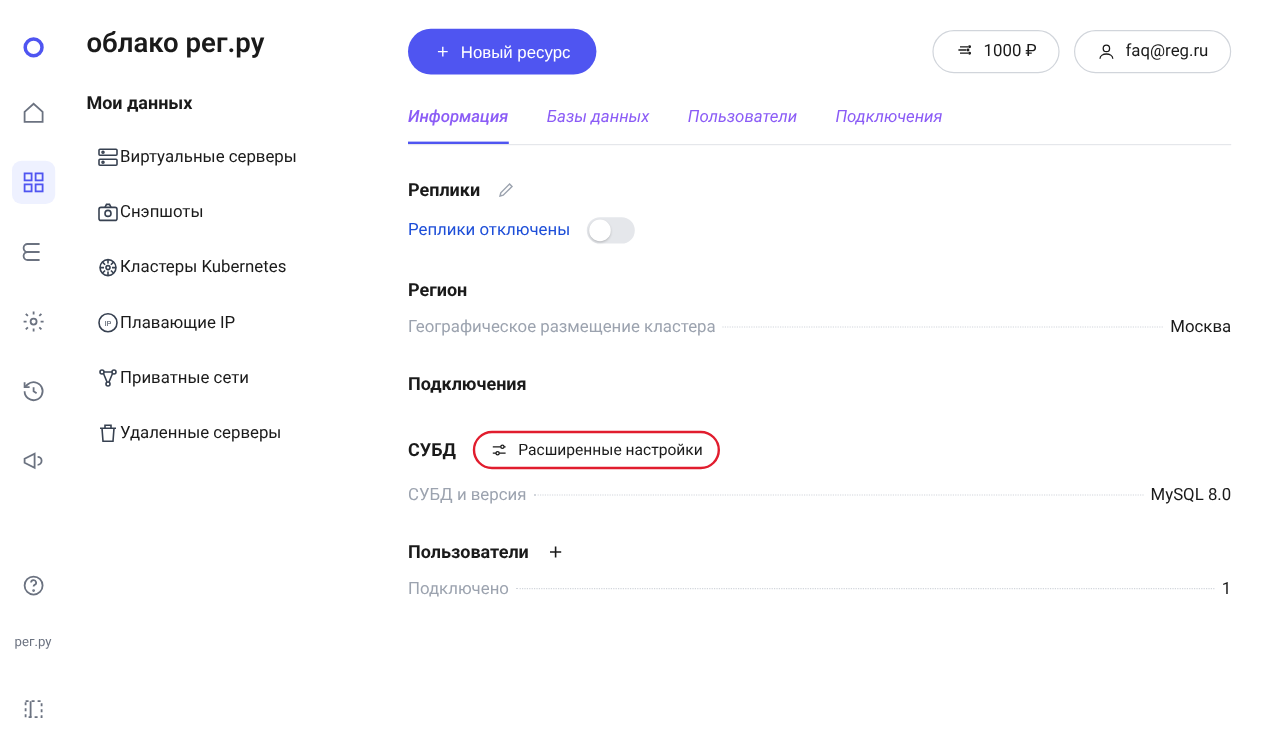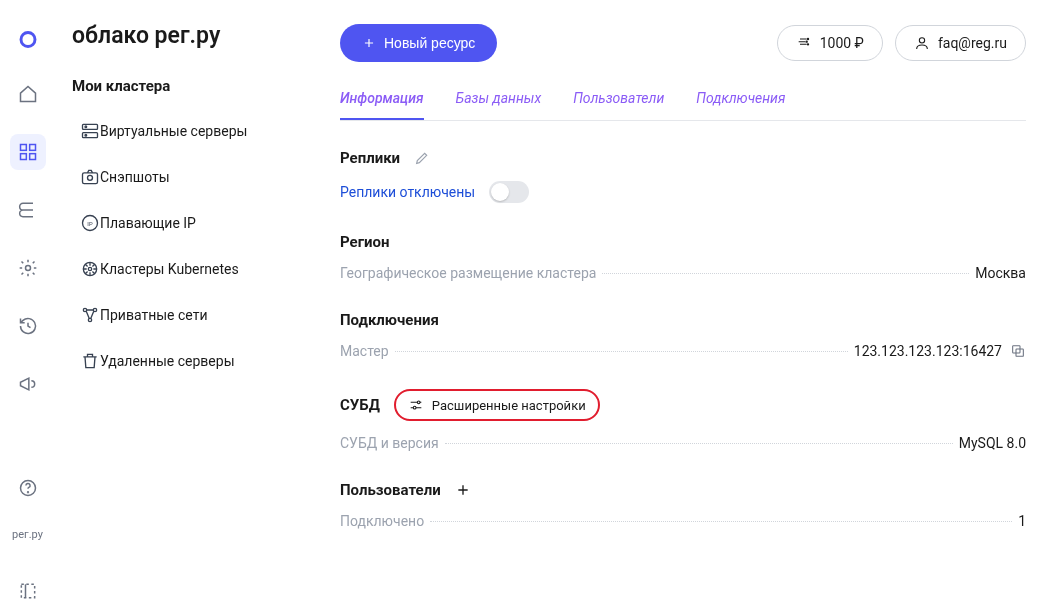--- a/index.html
+++ b/index.html
@@ -106,53 +106,53 @@
     <div class="rail-icon">
       <svg viewBox="0 0 24 24" fill="none" stroke="currentColor" stroke-width="1.8">
           <rect x="4" y="4" width="16" height="16" stroke-dasharray="3 3"></rect>
           <path d="M9 4v16"></path>
         </svg>
     </div>
   </div>
 
   <div class="sidebar">
     <div class="brand">облако рег.ру</div>
-    <div class="section-title">Мои кластера</div>
+    <div class="section-title">Мои данных</div>
     <div class="nav-list">
       <div class="nav-item">
         <svg viewBox="0 0 24 24" fill="none" stroke="currentColor" stroke-width="1.6">
             <rect x="3" y="4" width="18" height="6" rx="1"></rect>
             <rect x="3" y="14" width="18" height="6" rx="1"></rect>
             <circle cx="7" cy="7" r="1"></circle>
             <circle cx="7" cy="17" r="1"></circle>
           </svg>
         <span>Виртуальные серверы</span>
       </div>
       <div class="nav-item">
         <svg viewBox="0 0 24 24" fill="none" stroke="currentColor" stroke-width="1.6">
             <rect x="3" y="7" width="18" height="13" rx="2"></rect>
             <path d="M9 7l1.5-3h3L15 7"></path>
             <circle cx="12" cy="13" r="3"></circle>
           </svg>
         <span>Снэпшоты</span>
       </div>
       <div class="nav-item">
         <svg viewBox="0 0 24 24" fill="none" stroke="currentColor" stroke-width="1.6">
-            <circle cx="12" cy="12" r="9"></circle>
-            <text x="12" y="15" text-anchor="middle" font-size="7" fill="currentColor" stroke="none">IP</text>
-          </svg>
-        <span>Плавающие IP</span>
-      </div>
-      <div class="nav-item">
-        <svg viewBox="0 0 24 24" fill="none" stroke="currentColor" stroke-width="1.6">
             <circle cx="12" cy="12" r="8"></circle>
             <circle cx="12" cy="12" r="2"></circle>
             <path d="M12 4v4M12 16v4M4 12h4M16 12h4M6.3 6.3l2.8 2.8M14.9 14.9l2.8 2.8M6.3 17.7l2.8-2.8M14.9 9.1l2.8-2.8"></path>
           </svg>
         <span>Кластеры Kubernetes</span>
+      </div>
+      <div class="nav-item">
+        <svg viewBox="0 0 24 24" fill="none" stroke="currentColor" stroke-width="1.6">
+            <circle cx="12" cy="12" r="9"></circle>
+            <text x="12" y="15" text-anchor="middle" font-size="7" fill="currentColor" stroke="none">IP</text>
+          </svg>
+        <span>Плавающие IP</span>
       </div>
       <div class="nav-item">
         <svg viewBox="0 0 24 24" fill="none" stroke="currentColor" stroke-width="1.6">
             <circle cx="6" cy="6" r="2"></circle>
             <circle cx="18" cy="6" r="2"></circle>
             <circle cx="12" cy="18" r="2"></circle>
             <path d="M7.5 7.5L11 16M16.5 7.5L13 16M8 6h8"></path>
           </svg>
         <span>Приватные сети</span>
       </div>
@@ -220,31 +220,20 @@
         <span class="kv-key">Географическое размещение кластера</span>
         <span class="kv-dots"></span>
         <span class="kv-val">Москва</span>
       </div>
     </div>
 
     <div class="section">
       <div class="sec-head">
           <div class="sec-title">Подключения</div>
         </div>
-      <div class="kv-row">
-        <span class="kv-key">Мастер</span>
-        <span class="kv-dots"></span>
-        <span class="kv-val">
-          <span>123.123.123.123:16427</span>
-          <svg class="copy-ico" viewBox="0 0 24 24" fill="none" stroke="currentColor" stroke-width="1.6">
-              <rect x="9" y="9" width="11" height="11" rx="1"></rect>
-              <rect x="4" y="4" width="11" height="11" rx="1"></rect>
-            </svg>
-        </span>
-      </div>
     </div>
 
     <div class="section">
       <div class="sec-head">
         <div class="sec-title">СУБД</div>
         <div class="outlined-btn">
           <svg viewBox="0 0 24 24" fill="none" stroke="currentColor" stroke-width="1.6">
               <path d="M4 8h10M18 8h2M4 16h4M12 16h8"></path>
               <circle cx="16" cy="8" r="2"></circle>
               <circle cx="10" cy="16" r="2"></circle>

